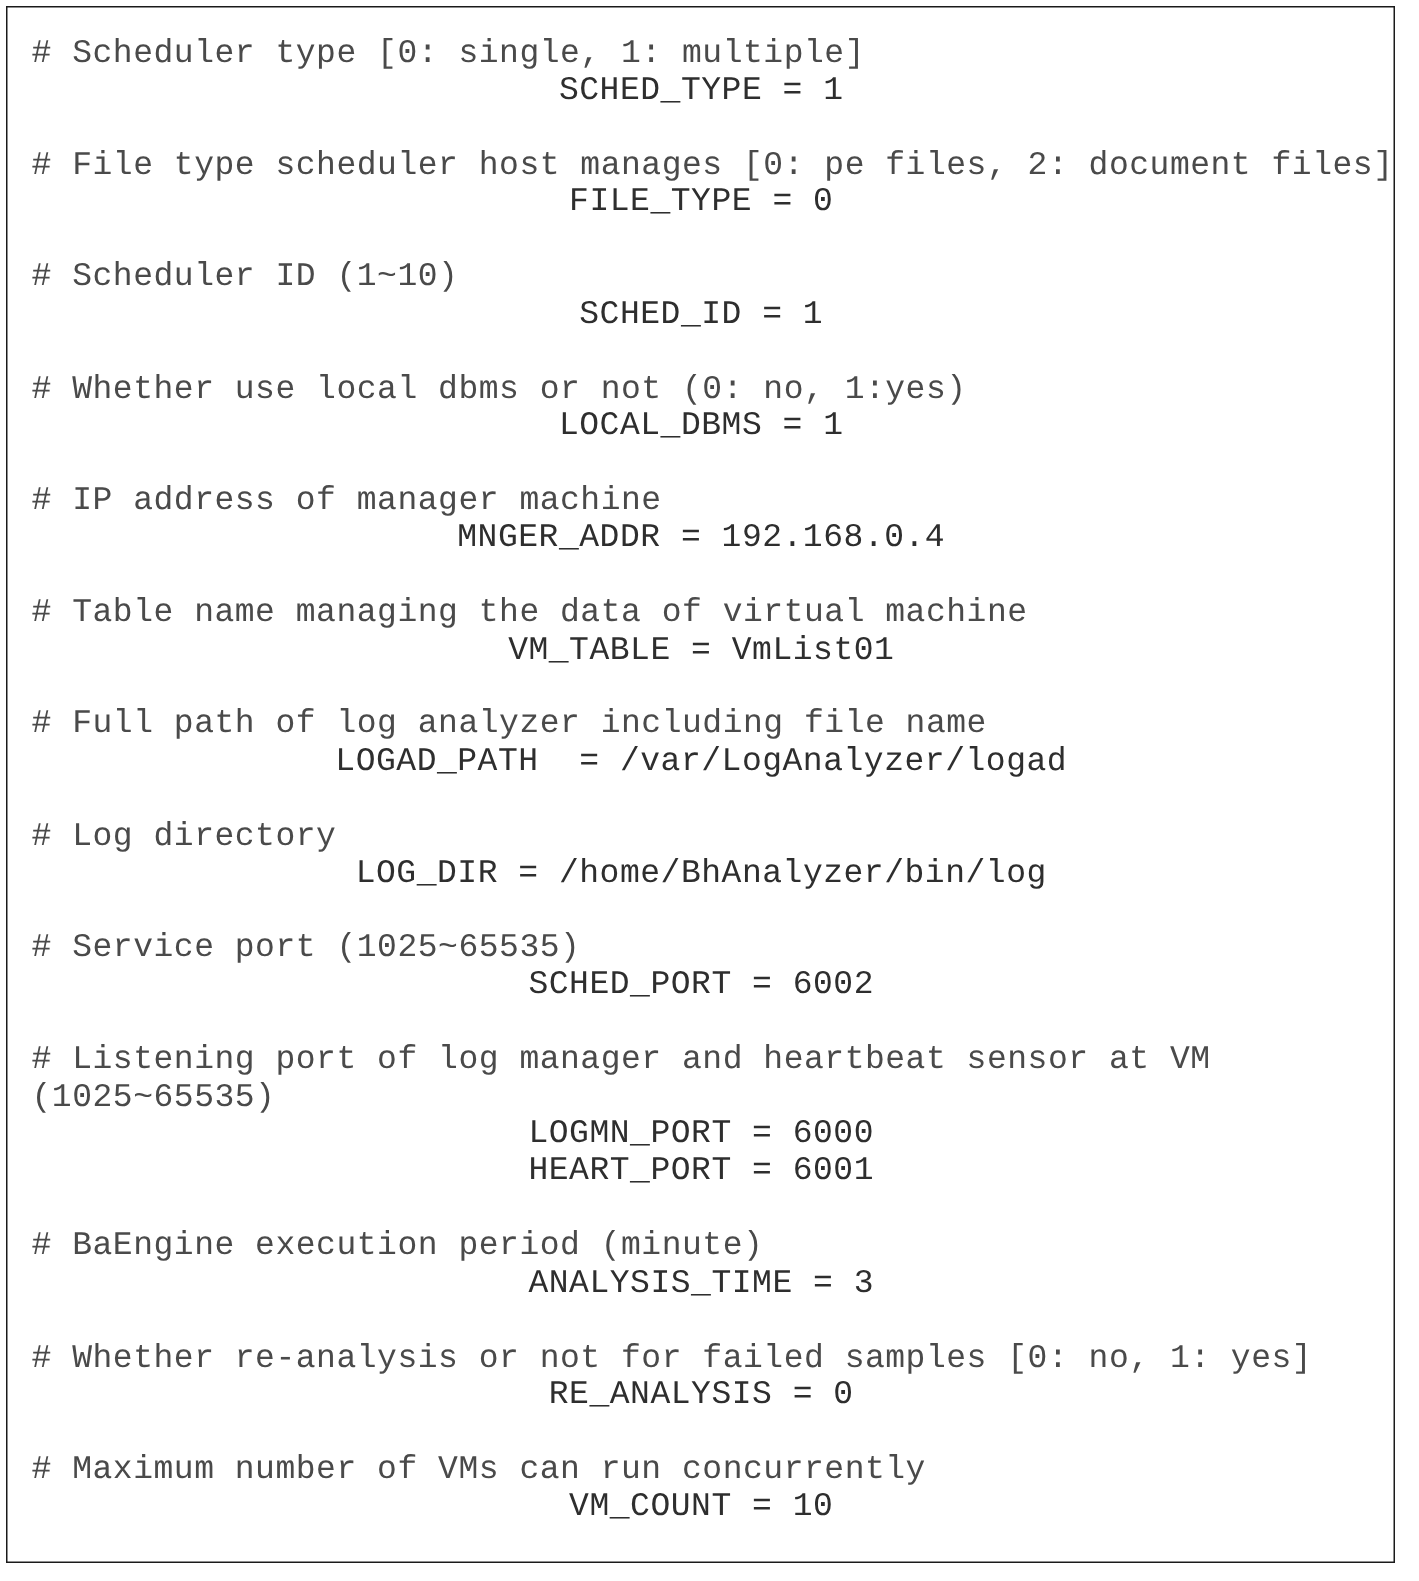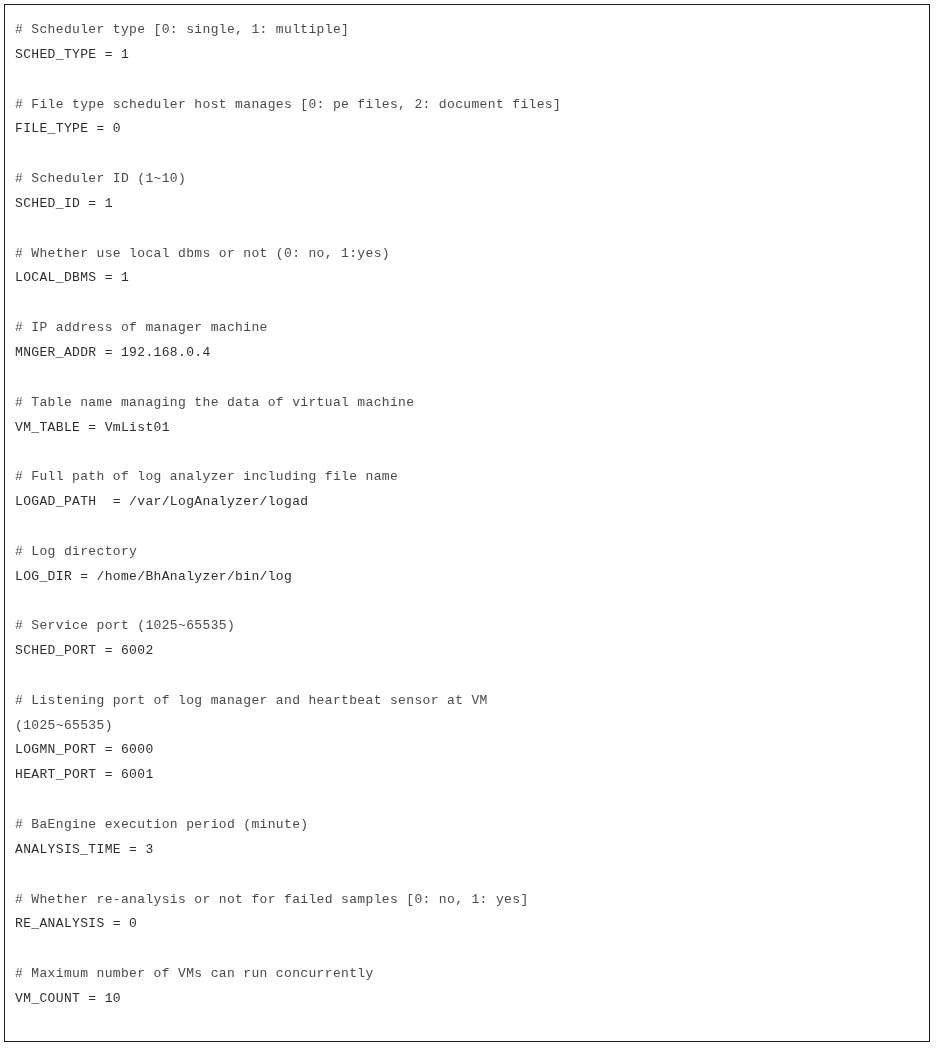--- a/index.html
+++ b/index.html
@@ -25,24 +25,24 @@
     border: 1px solid #1a1a1a;
     background: #ffffff;
     overflow: hidden;
   }
 
   #config-listing {
     position: absolute;
     left: 9px;
     top: 12px;
     right: 8px;
-    margin: 1px;
+    margin: 7px;
     padding: 0;
     font-family: "Liberation Mono", "DejaVu Sans Mono", monospace;
-    font-size: 13px;
+    font-size: 22px;
     line-height: 24.85px;
     letter-spacing: 0.35px;
     color: #3a3a3a;
     white-space: pre;
     -webkit-font-smoothing: antialiased;
   }
 
   .cfg-line {
     display: block;
     height: 24.85px;
@@ -50,20 +50,21 @@
   }
   .cfg-blank {
     display: block;
     height: 24.85px;
   }
   .cfg-comment {
     color: #4a4a4a;
   }
   .cfg-assign {
     color: #2e2e2e;
+    text-align: center;
   }
 </style>
 </head>
 <body>
 
 <div id="config-frame">
   <pre id="config-listing"><span class="cfg-line cfg-comment"># Scheduler type [0: single, 1: multiple]</span><span class="cfg-line cfg-assign">SCHED_TYPE = 1</span><span class="cfg-blank">&nbsp;</span><span class="cfg-line cfg-comment"># File type scheduler host manages [0: pe files, 2: document files]</span><span class="cfg-line cfg-assign">FILE_TYPE = 0</span><span class="cfg-blank">&nbsp;</span><span class="cfg-line cfg-comment"># Scheduler ID (1~10)</span><span class="cfg-line cfg-assign">SCHED_ID = 1</span><span class="cfg-blank">&nbsp;</span><span class="cfg-line cfg-comment"># Whether use local dbms or not (0: no, 1:yes)</span><span class="cfg-line cfg-assign">LOCAL_DBMS = 1</span><span class="cfg-blank">&nbsp;</span><span class="cfg-line cfg-comment"># IP address of manager machine</span><span class="cfg-line cfg-assign">MNGER_ADDR = 192.168.0.4</span><span class="cfg-blank">&nbsp;</span><span class="cfg-line cfg-comment"># Table name managing the data of virtual machine</span><span class="cfg-line cfg-assign">VM_TABLE = VmList01</span><span class="cfg-blank">&nbsp;</span><span class="cfg-line cfg-comment"># Full path of log analyzer including file name</span><span class="cfg-line cfg-assign">LOGAD_PATH  = /var/LogAnalyzer/logad</span><span class="cfg-blank">&nbsp;</span><span class="cfg-line cfg-comment"># Log directory</span><span class="cfg-line cfg-assign">LOG_DIR = /home/BhAnalyzer/bin/log</span><span class="cfg-blank">&nbsp;</span><span class="cfg-line cfg-comment"># Service port (1025~65535)</span><span class="cfg-line cfg-assign">SCHED_PORT = 6002</span><span class="cfg-blank">&nbsp;</span><span class="cfg-line cfg-comment"># Listening port of log manager and heartbeat sensor at VM</span><span class="cfg-line cfg-comment">(1025~65535)</span><span class="cfg-line cfg-assign">LOGMN_PORT = 6000</span><span class="cfg-line cfg-assign">HEART_PORT = 6001</span><span class="cfg-blank">&nbsp;</span><span class="cfg-line cfg-comment"># BaEngine execution period (minute)</span><span class="cfg-line cfg-assign">ANALYSIS_TIME = 3</span><span class="cfg-blank">&nbsp;</span><span class="cfg-line cfg-comment"># Whether re-analysis or not for failed samples [0: no, 1: yes]</span><span class="cfg-line cfg-assign">RE_ANALYSIS = 0</span><span class="cfg-blank">&nbsp;</span><span class="cfg-line cfg-comment"># Maximum number of VMs can run concurrently</span><span class="cfg-line cfg-assign">VM_COUNT = 10</span></pre>
 </div>
 
 </body></html>

